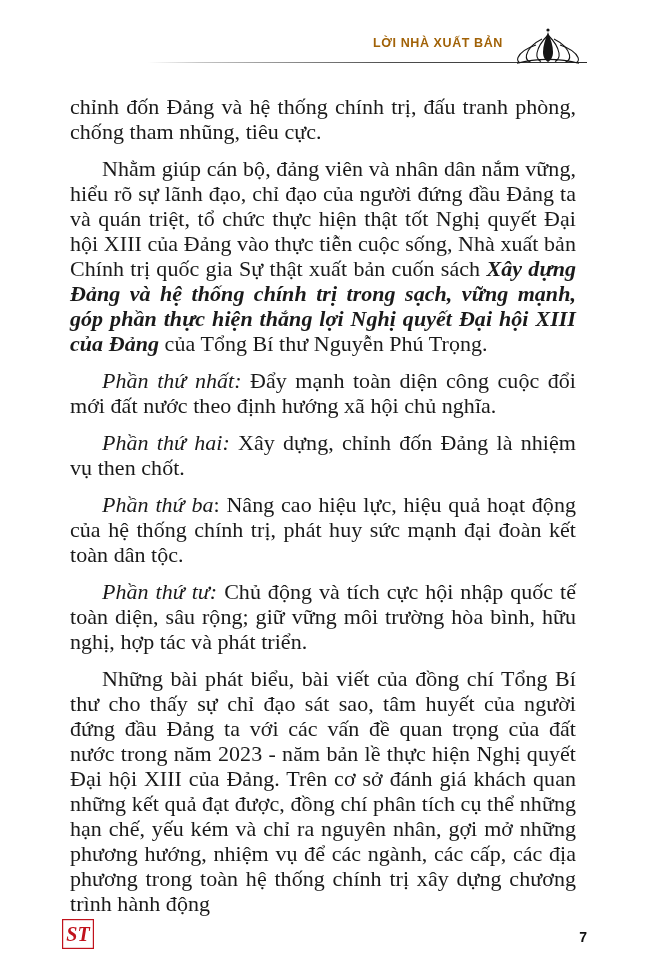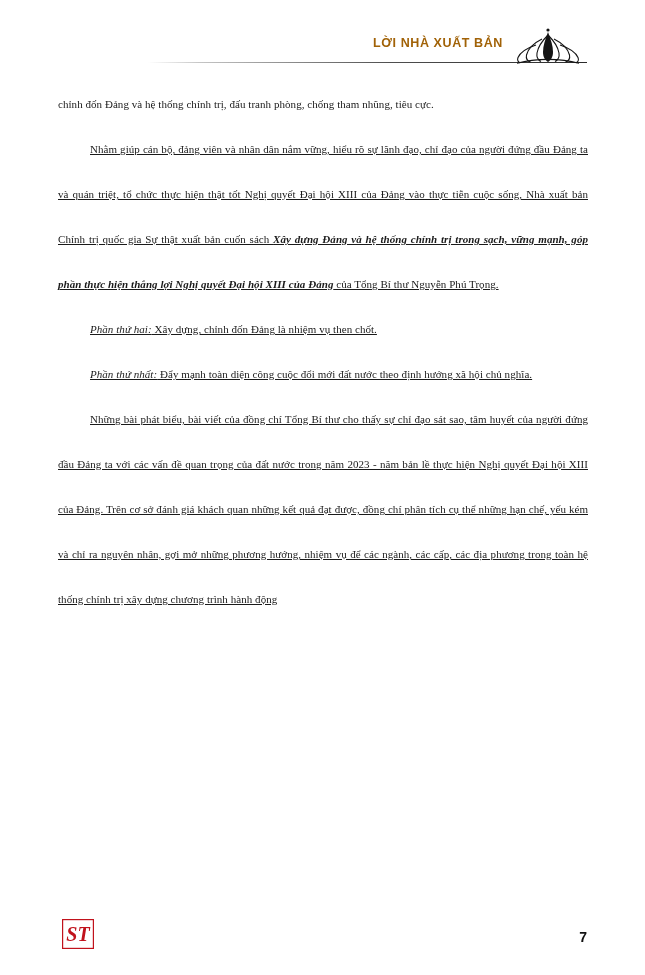--- a/index.html
+++ b/index.html
@@ -57,30 +57,29 @@
   }
 
   
   .content {
     position: absolute;
     top: 82px;
     left: 58px;
     width: 530px;
   }
   .content p {
-    margin: 0;
-    font-size: 11px;
-    line-height: 45px;
+    margin: 12px;
+    font-size: 22px;
+    line-height: 25px;
     text-align: justify;
     text-justify: inter-word;
     letter-spacing: 0.05px;
   }
   .content p.indent {
     text-indent: 32px;
-    text-decoration: underline;
   }
   .bold-italic {
     font-weight: bold;
     font-style: italic;
   }
   .italic {
     font-style: italic;
   }
 
   
@@ -129,22 +128,24 @@
           <path d="M8 37.2 C20 34 30 33.4 39 33.4 C48 33.4 58 34 70 37.2"></path>
         </g>
         <circle cx="39" cy="4" r="1.6" fill="#141414"></circle>
       </svg>
     </div>
   </div>
 
   <div class="content">
     <p id="p0"><span>chỉnh đốn Đảng và hệ thống chính trị, đấu tranh phòng, chống tham nhũng, tiêu cực.</span></p>
     <p class="indent" id="p1"><span>Nhằm giúp cán bộ, đảng viên và nhân dân nắm vững, hiểu rõ sự lãnh đạo, chỉ đạo của người đứng đầu Đảng ta và quán triệt, tổ chức thực hiện thật tốt Nghị quyết Đại hội XIII của Đảng vào thực tiễn cuộc sống, Nhà xuất bản Chính trị quốc gia Sự thật xuất bản cuốn sách </span><span class="bold-italic">Xây dựng Đảng và hệ thống chính trị trong sạch, vững mạnh, góp phần thực hiện thắng lợi Nghị quyết Đại hội XIII của Đảng</span><span> của Tổng Bí thư Nguyễn Phú Trọng.</span></p>
+    <p class="indent" id="p3"><span class="italic">Phần thứ nhất:</span><span> Đẩy mạnh toàn diện công cuộc đổi mới đất nước theo định hướng xã hội chủ nghĩa.</span></p>
     <p class="indent" id="p4"><span class="italic">Phần thứ hai:</span><span> Xây dựng, chỉnh đốn Đảng là nhiệm vụ then chốt.</span></p>
-    <p class="indent" id="p3"><span class="italic">Phần thứ nhất:</span><span> Đẩy mạnh toàn diện công cuộc đổi mới đất nước theo định hướng xã hội chủ nghĩa.</span></p>
+    <p class="indent" id="p5"><span class="italic">Phần thứ ba</span><span>: Nâng cao hiệu lực, hiệu quả hoạt động của hệ thống chính trị, phát huy sức mạnh đại đoàn kết toàn dân tộc.</span></p>
+    <p class="indent" id="p6"><span class="italic">Phần thứ tư:</span><span> Chủ động và tích cực hội nhập quốc tế toàn diện, sâu rộng; giữ vững môi trường hòa bình, hữu nghị, hợp tác và phát triển.</span></p>
     <p class="indent" id="p7"><span>Những bài phát biểu, bài viết của đồng chí Tổng Bí thư cho thấy sự chỉ đạo sát sao, tâm huyết của người đứng đầu Đảng ta với các vấn đề quan trọng của đất nước trong năm 2023 - năm bản lề thực hiện Nghị quyết Đại hội XIII của Đảng. Trên cơ sở đánh giá khách quan những kết quả đạt được, đồng chí phân tích cụ thể những hạn chế, yếu kém và chỉ ra nguyên nhân, gợi mở những phương hướng, nhiệm vụ để các ngành, các cấp, các địa phương trong toàn hệ thống chính trị xây dựng chương trình hành động</span></p>
   </div>
 
   <div class="footer">
     <div class="logo">
       <svg viewBox="0 0 32 30" width="32" height="30" aria-hidden="true">
         <rect x="0.5" y="0.5" width="31" height="29" fill="none" stroke="#c1121c" stroke-width="1.4"></rect>
         <text x="16" y="22" text-anchor="middle" font-family="Liberation Serif, serif" font-size="20" font-weight="bold" font-style="italic" fill="#c1121c">ST</text>
       </svg>
     </div>

